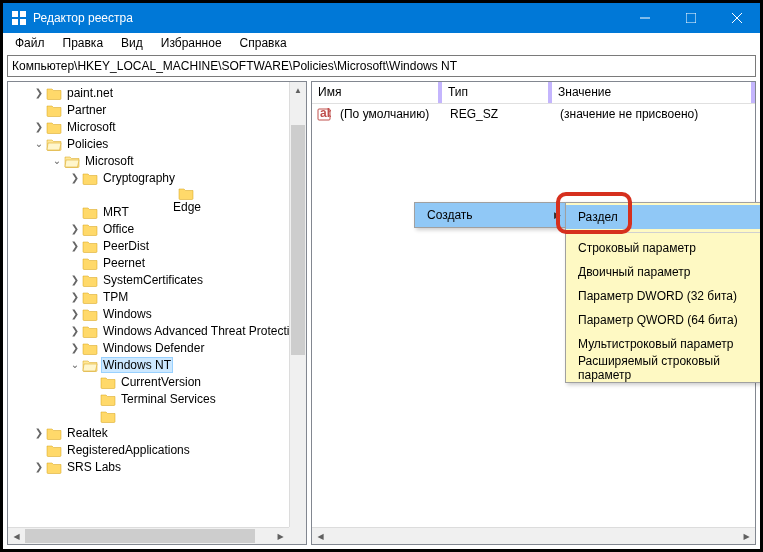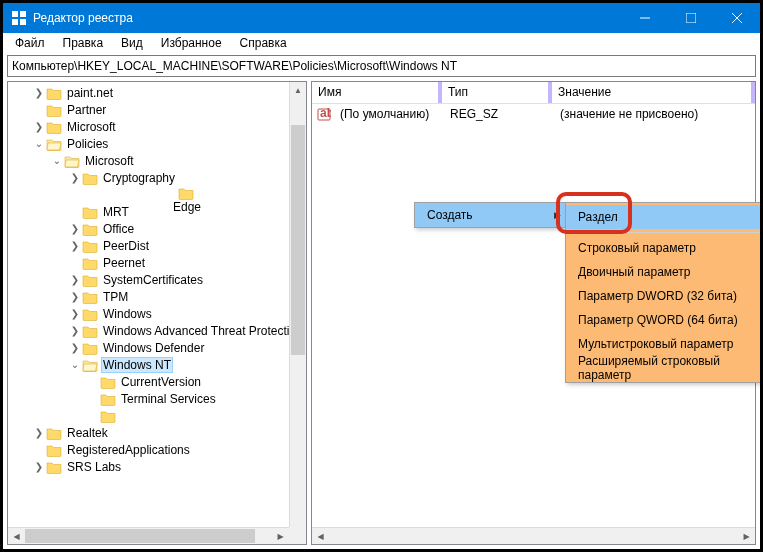--- a/index.html
+++ b/index.html
@@ -29,21 +29,21 @@
 .folder-svg { fill: #ffd96a; stroke: #d4a017; stroke-width: .5; }
 .folder-open .folder-svg { fill: #ffe89a; }
 
 .list-header { display: flex; height: 22px; border-bottom: 1px solid #e0e0e0; }
 .list-header .col { padding: 3px 6px; border-right: 4px solid #c4b5fd; }
 .col-name { width: 130px; } .col-type { width: 110px; } .col-val { flex: 1; }
 .list-row { display: flex; height: 19px; align-items: center; }
 .list-row .cell { padding: 1px 6px; }
 .value-icon { width: 16px; height: 14px; margin: 0 2px 0 4px; display: inline-flex; align-items: center; justify-content: center; }
 
-.ctx-menu { position: absolute; background: #fdba74; border: 1px solid #a0a0a0; box-shadow: 2px 2px 4px rgba(0,0,0,.2); }
+.ctx-menu { position: absolute; background: #fef9c3; border: 1px solid #a0a0a0; box-shadow: 2px 2px 4px rgba(0,0,0,.2); }
 .ctx-parent { left: 102px; top: 120px; width: 154px; }
 .ctx-item { height: 24px; display: flex; align-items: center; padding: 0 18px 0 12px; position: relative; }
 .ctx-item.hover { background: #90c8f6; }
 .ctx-item .arrow { position: absolute; right: 6px; font-size: 9px; color: #333; }
 .ctx-child { left: 150px; top: -1px; width: 224px; padding: 2px 0; }
 .ctx-child .ctx-item.hover { background: #90c8f6; }
 .ctx-sep { height: 1px; background: #d0d0d0; margin: 3px 8px; }
 
 .highlight-ring { position: absolute; border: 4px solid #d6301e; border-radius: 10px; pointer-events: none; }
 

